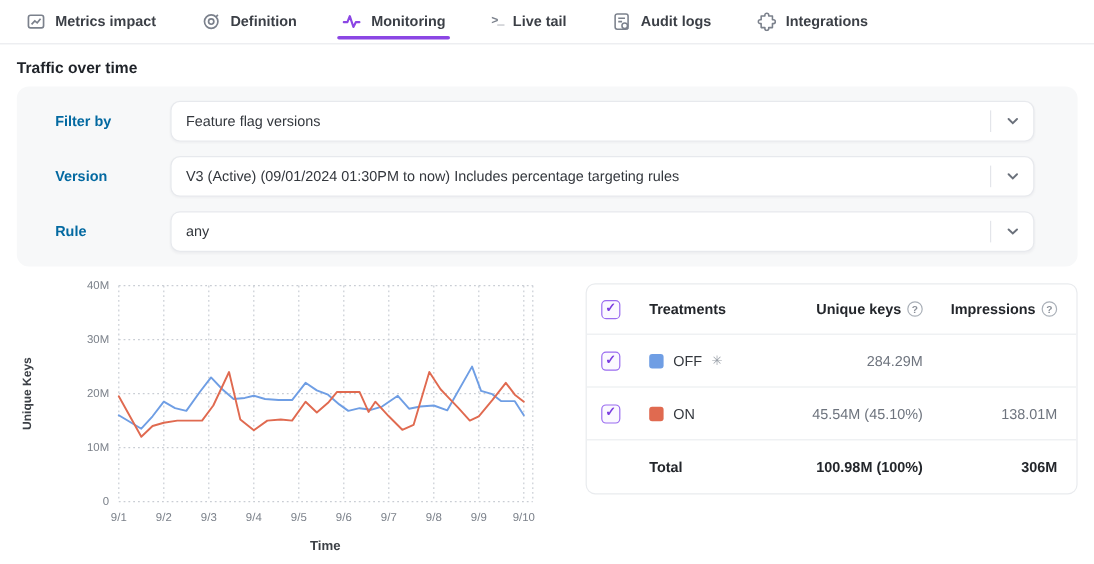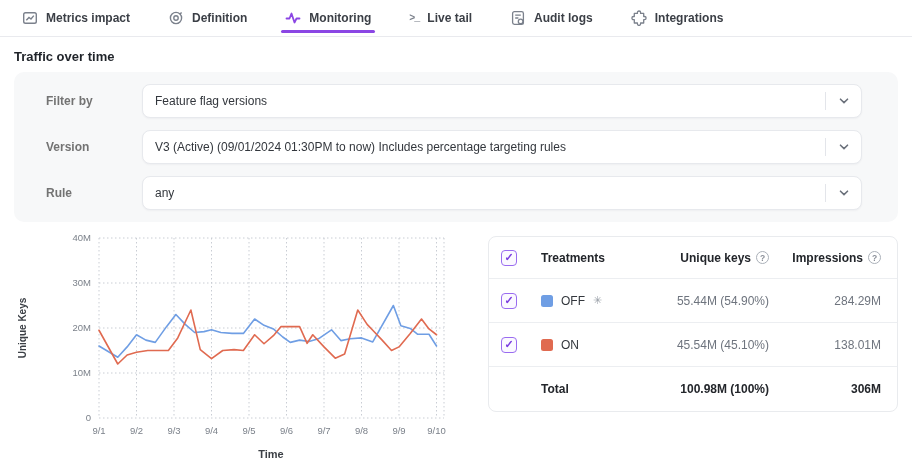--- a/index.html
+++ b/index.html
@@ -26,21 +26,21 @@
   }
   .term-glyph { font-family:"Liberation Mono", monospace; font-size:10px; font-weight:700; letter-spacing:-1px; }
   
   .section-title { margin:12px 16px 0 14px; font-size:13px; font-weight:700; color:#1f2329; }
   
   .filter-panel {
     margin:8px 14px 0 14px; background:#f7f8f9; border-radius:10px;
     padding:12px 36px 12px 32px; display:flex; flex-direction:column; gap:12px;
   }
   .filter-row { display:flex; align-items:center; }
-  .filter-label { width:96px; flex:0 0 96px; font-weight:700; font-size:12px; color:#737373; }
+  .filter-label { width:96px; flex:0 0 96px; font-weight:700; font-size:12px; color:#0369a1; }
   .select {
     flex:1; height:34px; background:#fff; border:1px solid #e7e9ed; border-radius:8px;
     display:flex; align-items:center; padding-left:12px; font-size:12px; color:#33373d;
     box-shadow:0 1px 2px rgba(20,24,40,0.04); cursor:pointer;
   }
   .select .val { flex:1; white-space:nowrap; overflow:hidden; text-overflow:ellipsis; }
   .select .chev {
     flex:0 0 36px; align-self:stretch; display:flex; align-items:center; justify-content:center;
     border-left:1px solid #e3e5ea; margin:7px 0; color:#6b717b;
   }
@@ -231,21 +231,20 @@
 
     <div class="trow">
       <div class="checkbox">
           <span>✓</span>
         </div>
       <div class="treat-cell">
         <span class="swatch" style="background: rgb(111, 158, 228);"></span>
         <span>OFF</span>
         <span class="default-ind">✳</span>
       </div>
-      <div class="cell-r metric">55.44M (54.90%)</div>
       <div class="cell-r metric">284.29M</div>
     </div>
 
     <div class="trow">
       <div class="checkbox">
           <span>✓</span>
         </div>
       <div class="treat-cell">
         <span class="swatch" style="background: rgb(224, 106, 80);"></span>
         <span>ON</span>

